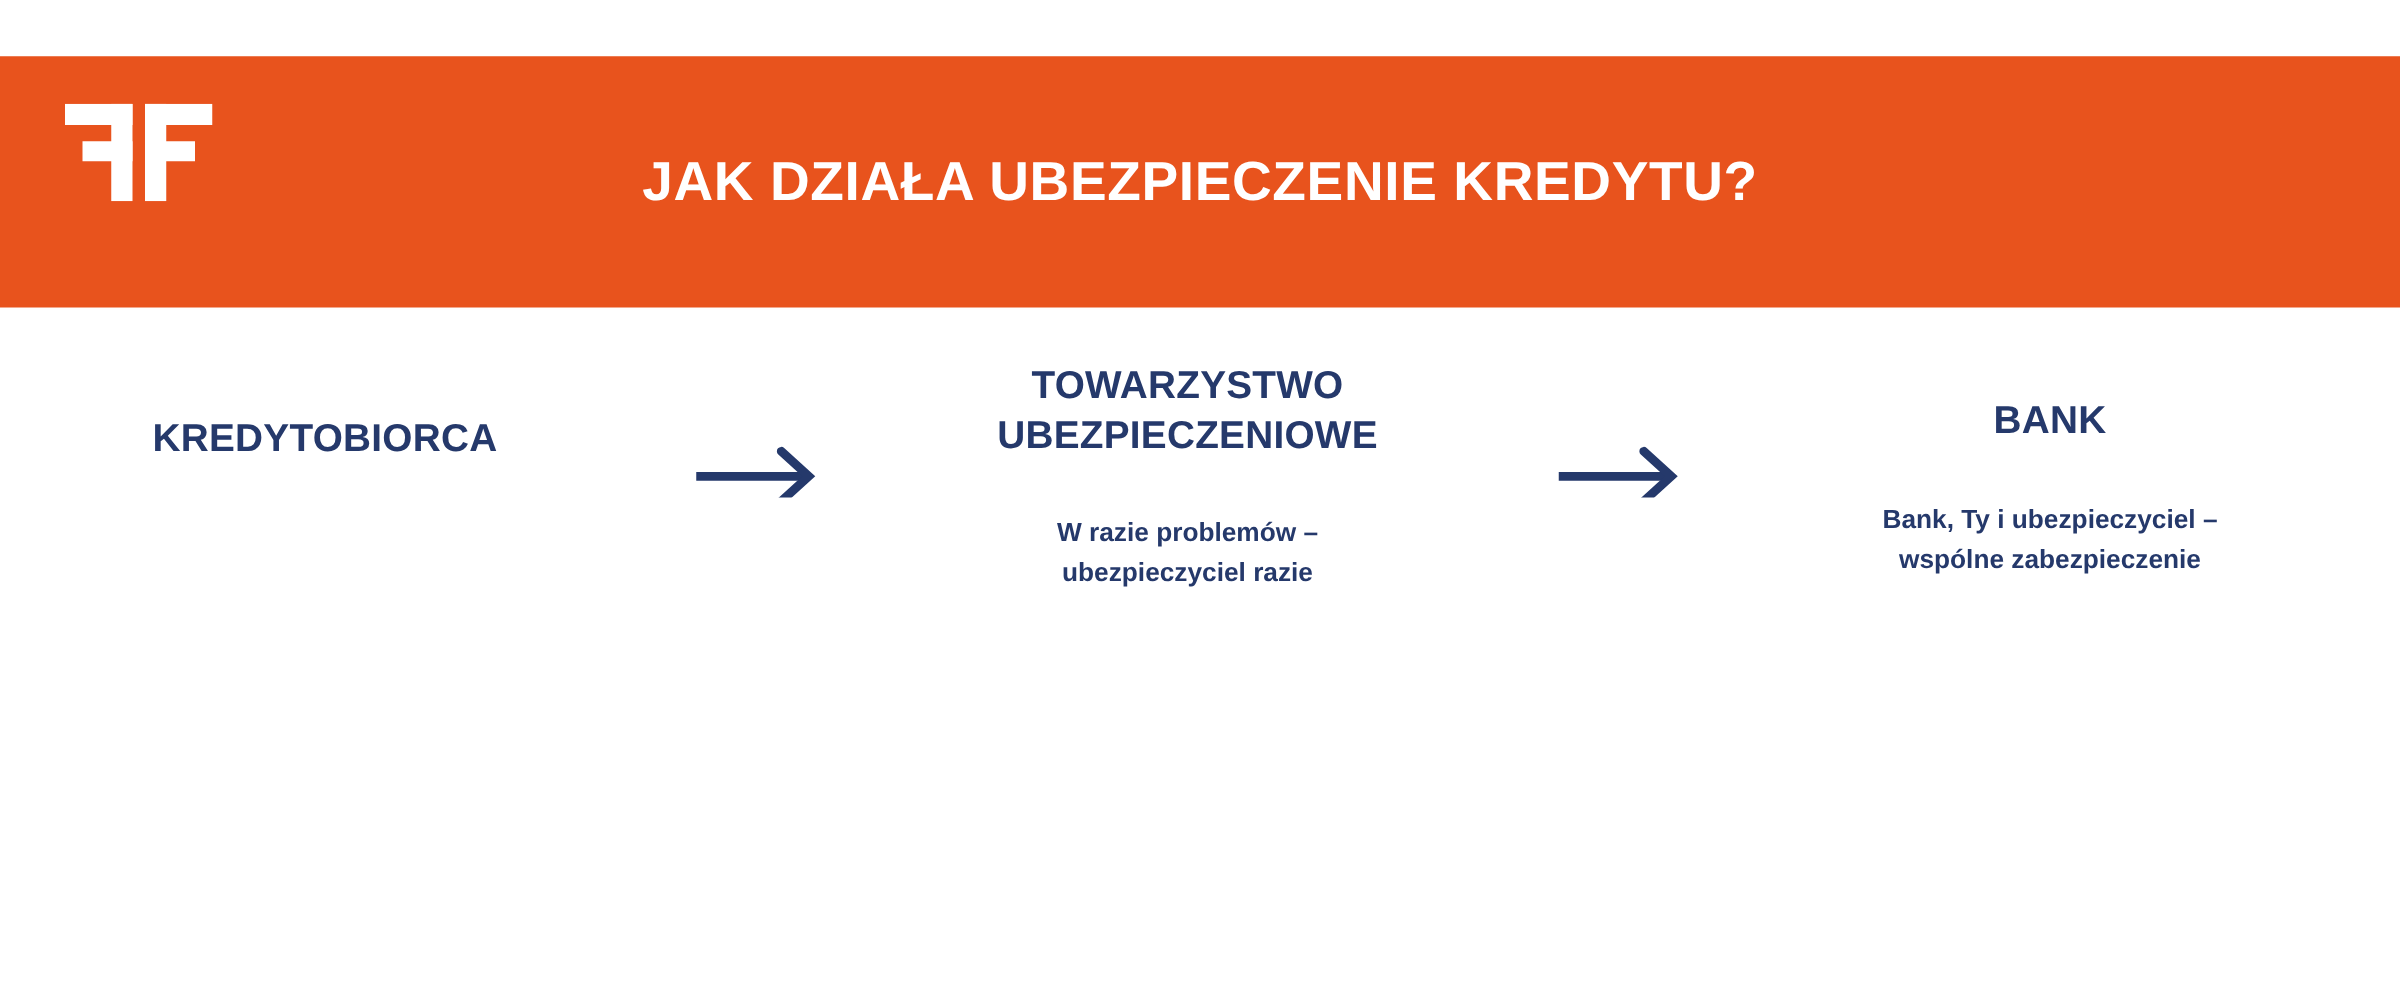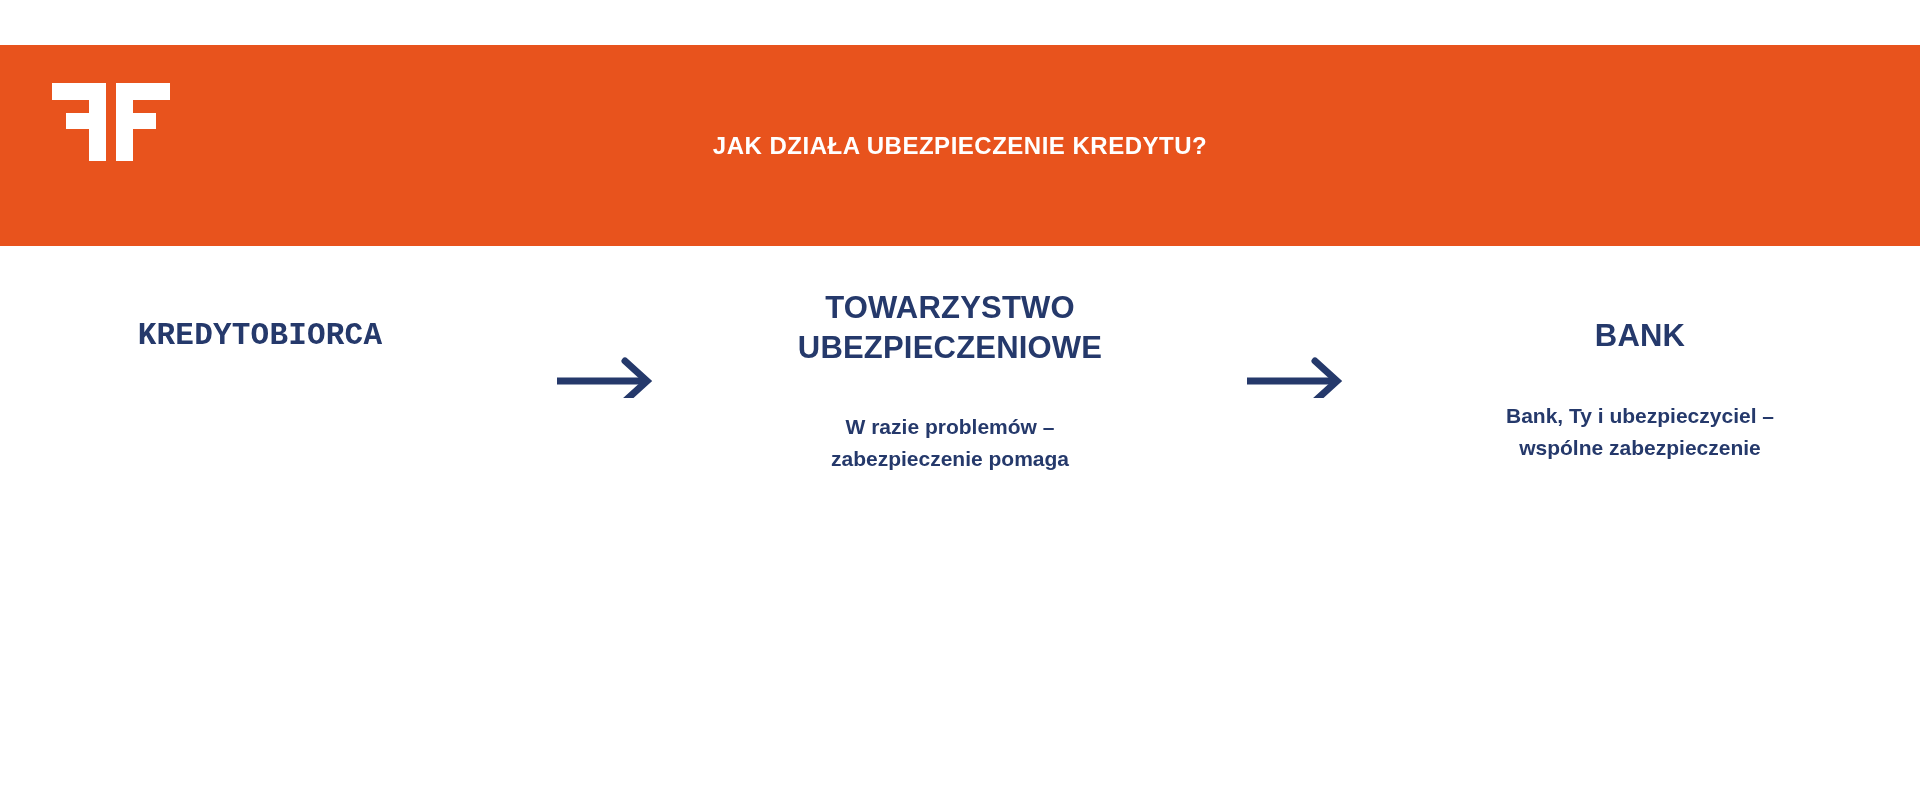--- a/index.html
+++ b/index.html
@@ -54,21 +54,21 @@
   .header-title {
     position: absolute;
     left: 0;
     top: 45px;
     width: 1920px;
     height: 201px;
     display: flex;
     align-items: center;
     justify-content: center;
     color: #ffffff;
-    font-size: 24px;
+    font-size: 44px;
     font-weight: 700;
     letter-spacing: 0.5px;
     text-align: center;
     white-space: nowrap;
   }
 
   
   .flow {
     position: absolute;
     left: 0;
@@ -95,21 +95,21 @@
 
   .step-heading {
     color: #25396b;
     font-weight: 700;
     font-size: 31px;
     line-height: 1.28;
     letter-spacing: 0.2px;
     margin: 0;
     white-space: pre-line;
   }
-  .step-1 .step-heading { margin-top: 28px; font-family: Liberation Mono, monospace; }
+  .step-1 .step-heading { margin-top: 43px; }
   .step-3 .step-heading { margin-top: 28px; }
 
   .step-body {
     color: #25396b;
     font-weight: 700;
     font-size: 21px;
     line-height: 1.52;
     margin: 0;
     white-space: pre-line;
   }
@@ -166,21 +166,21 @@
       <svg width="100" height="42" viewBox="0 0 100 42" xmlns="http://www.w3.org/2000/svg" aria-hidden="true">
         <line x1="2" y1="25" x2="88" y2="25" stroke="#25396b" stroke-width="7" stroke-linecap="butt"></line>
         <polyline points="70,5 92,25 70,45" fill="none" stroke="#25396b" stroke-width="7" stroke-linecap="round" stroke-linejoin="miter"></polyline>
       </svg>
     </div>
 
     <div class="step step-2">
       <h2 class="step-heading">TOWARZYSTWO
 UBEZPIECZENIOWE</h2>
       <p class="step-body">W razie problemów –
-zabezpieczenie pomaga</p>
+ubezpieczyciel razie</p>
     </div>
 
     <div class="arrow">
       <svg width="100" height="42" viewBox="0 0 100 42" xmlns="http://www.w3.org/2000/svg" aria-hidden="true">
         <line x1="2" y1="25" x2="88" y2="25" stroke="#25396b" stroke-width="7" stroke-linecap="butt"></line>
         <polyline points="70,5 92,25 70,45" fill="none" stroke="#25396b" stroke-width="7" stroke-linecap="round" stroke-linejoin="miter"></polyline>
       </svg>
     </div>
 
     <div class="step step-3">

